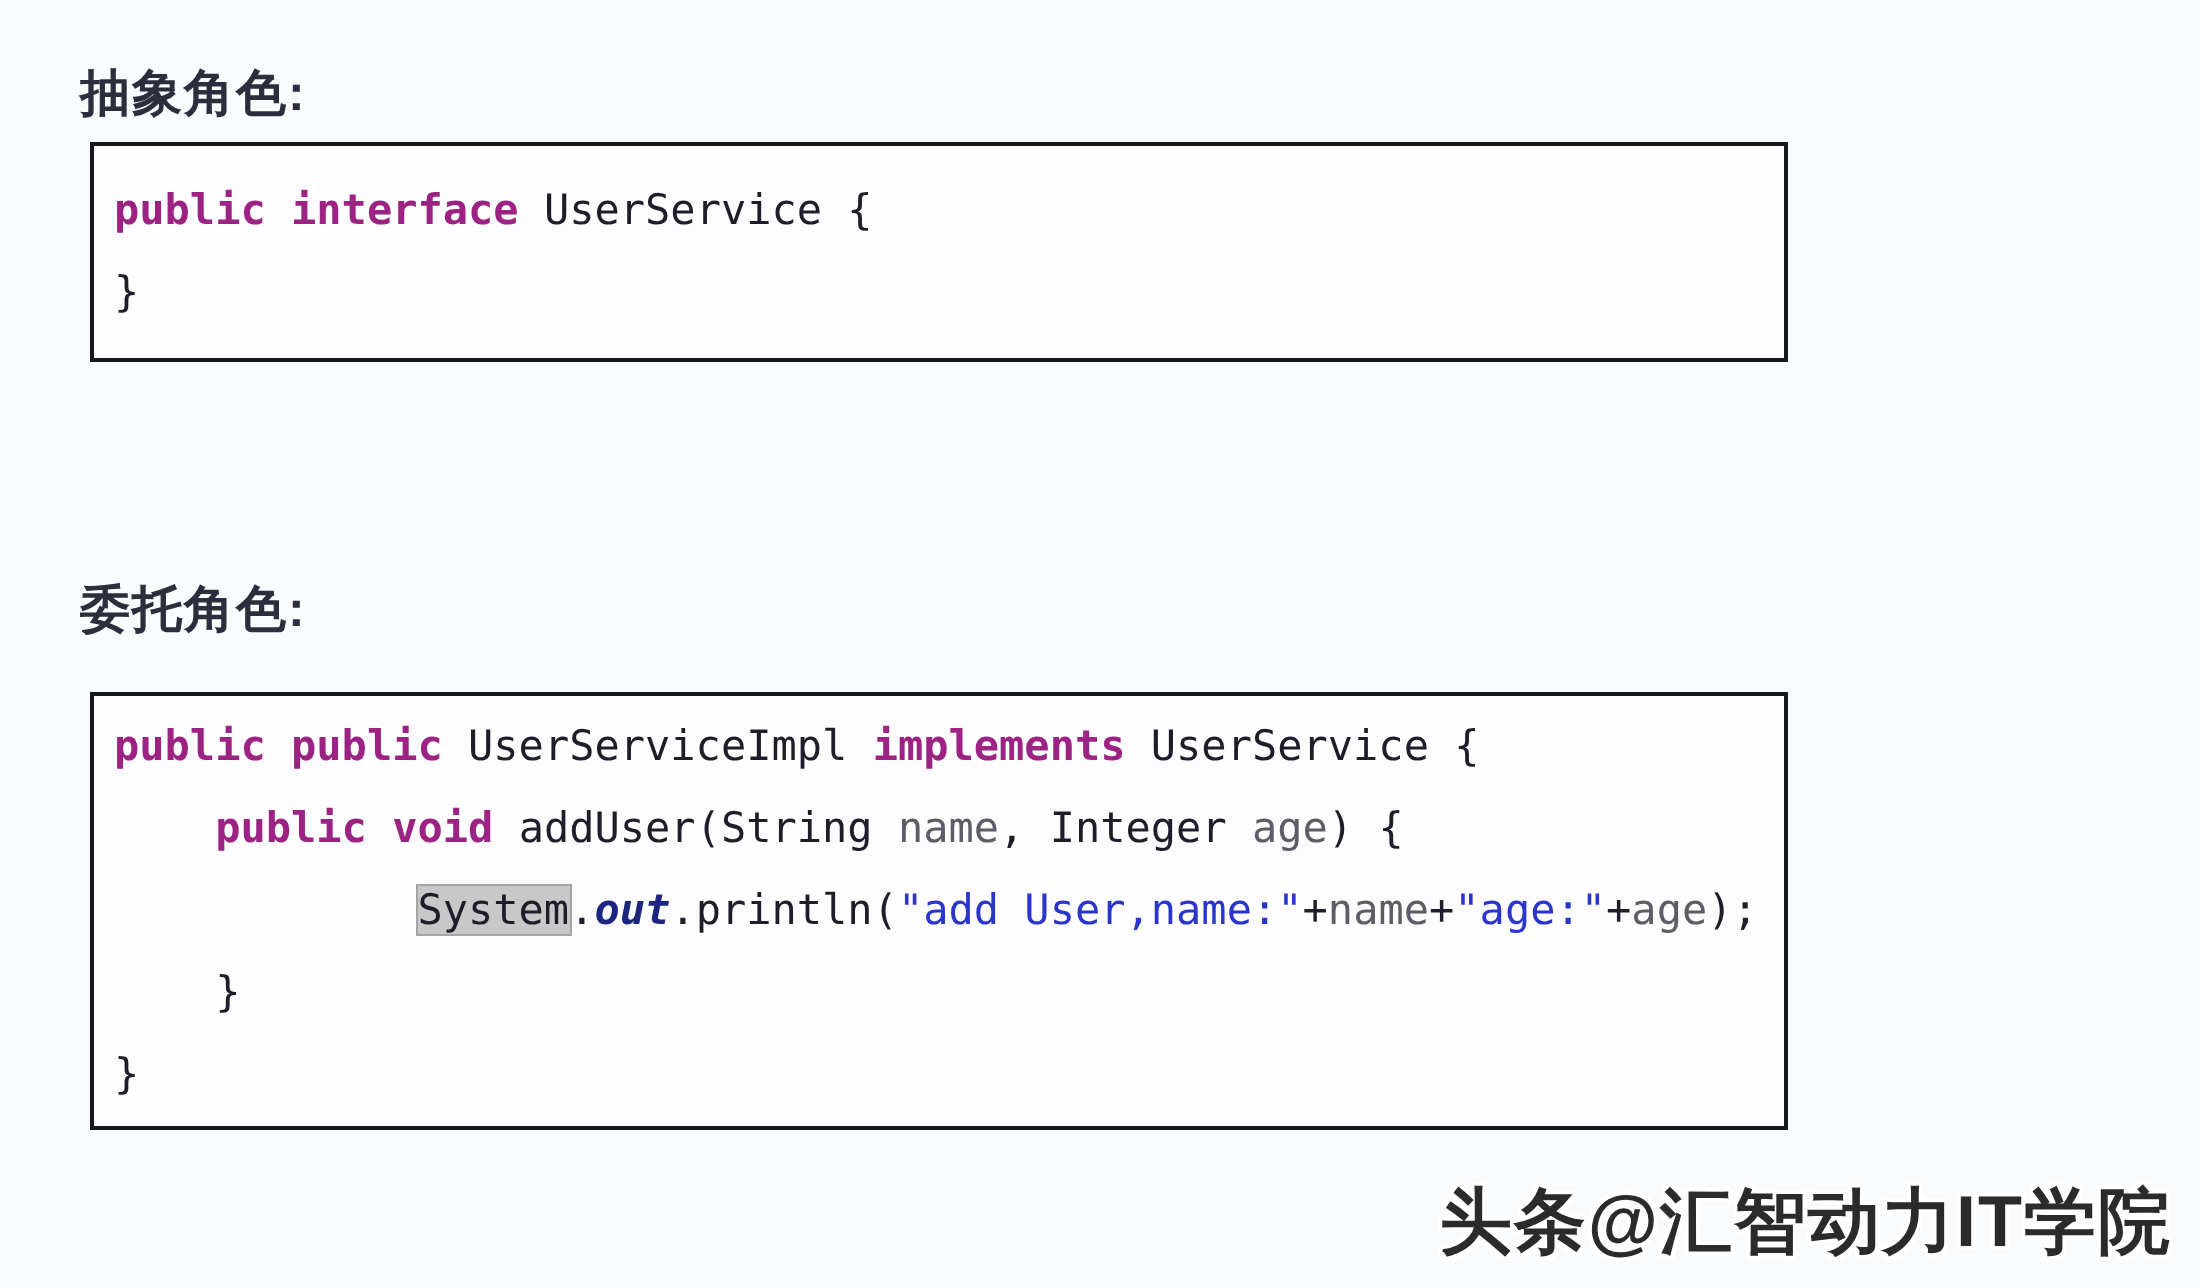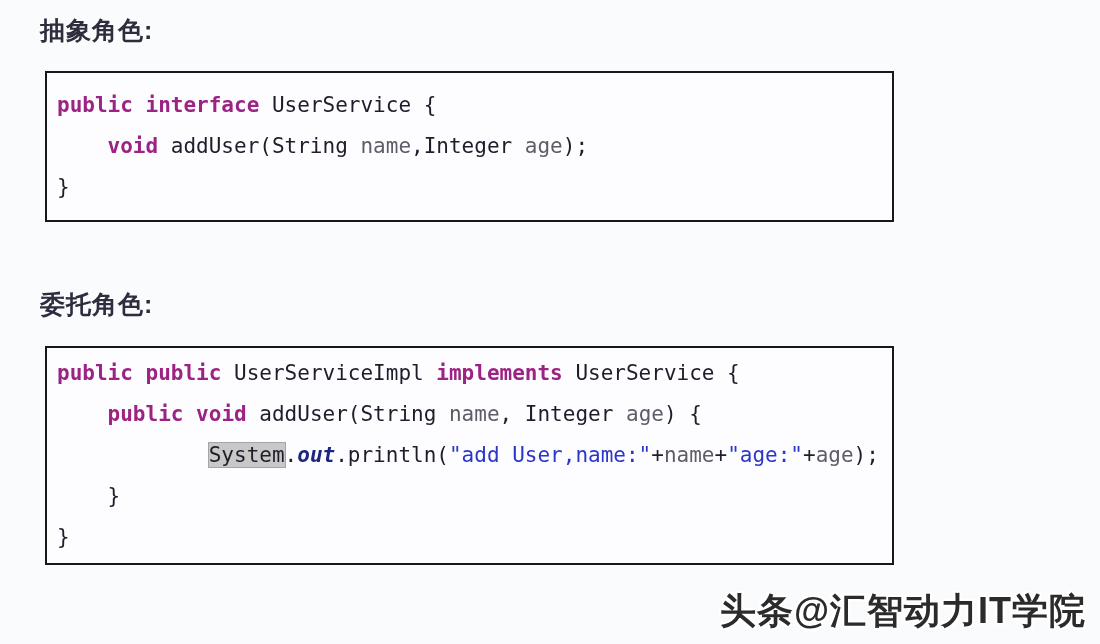--- a/index.html
+++ b/index.html
@@ -12,21 +12,21 @@
   body{
     width:1100px;height:644px;position:relative;overflow:hidden;
     background:var(--page-bg);
     font-family:"Liberation Sans","DejaVu Sans",sans-serif;
   }
   .section-title{
     position:absolute;left:40px;margin:0;
     font-size:25px;font-weight:bold;color:var(--title);
     letter-spacing:1px;
   }
-  #title-1{top:14px;}
+  #title-1{top:30px;}
   #title-2{top:288px;}
   .code-block{
     position:absolute;left:45px;width:849px;box-sizing:border-box;
     border:2px solid var(--block-border);background:var(--block-bg);
   }
   #block-1{top:71px;padding:12px 8px 12px 10px;}
   #block-2{top:346px;padding:5px 8px 5px 10px;}
   .code-line{
     font-family:"DejaVu Sans Mono","Liberation Mono",monospace;
     font-size:21px;line-height:41px;white-space:pre;color:var(--code);
@@ -50,21 +50,20 @@
       -2px 0 0 #fff, 2px 0 0 #fff, 0 -2px 0 #fff, 0 2px 0 #fff;
   }
 </style>
 </head>
 <body>
 
 <h2 id="title-1" class="section-title">抽象角色:</h2>
 
 <div id="block-1" class="code-block">
     <div class="code-line"><span class="tok-kw">public</span><span class="tok-plain"> </span><span class="tok-kw">interface</span><span class="tok-plain"> UserService {</span></div>
-    <div class="code-line"><span class="tok-plain">    </span><span class="tok-kw">void</span><span class="tok-plain"> addUser(String </span><span class="tok-id">name</span><span class="tok-plain">,Integer </span><span class="tok-id">age</span><span class="tok-plain">);</span></div>
     <div class="code-line"><span class="tok-plain">}</span></div>
   </div>
 
 <h2 id="title-2" class="section-title">委托角色:</h2>
 
 <div id="block-2" class="code-block">
     <div class="code-line"><span class="tok-kw">public</span><span class="tok-plain"> </span><span class="tok-kw">public</span><span class="tok-plain"> UserServiceImpl </span><span class="tok-kw">implements</span><span class="tok-plain"> UserService {</span></div>
     <div class="code-line"><span class="tok-plain">    </span><span class="tok-kw">public</span><span class="tok-plain"> </span><span class="tok-kw">void</span><span class="tok-plain"> addUser(String </span><span class="tok-id">name</span><span class="tok-plain">, Integer </span><span class="tok-id">age</span><span class="tok-plain">) {</span></div>
     <div class="code-line"><span class="tok-plain">            </span><span class="tok-hl">System</span><span class="tok-plain">.</span><span class="tok-field">out</span><span class="tok-plain">.println(</span><span class="tok-str">"add User,name:"</span><span class="tok-plain">+</span><span class="tok-id">name</span><span class="tok-plain">+</span><span class="tok-str">"age:"</span><span class="tok-plain">+</span><span class="tok-id">age</span><span class="tok-plain">);</span></div>
     <div class="code-line"><span class="tok-plain">    }</span></div>

